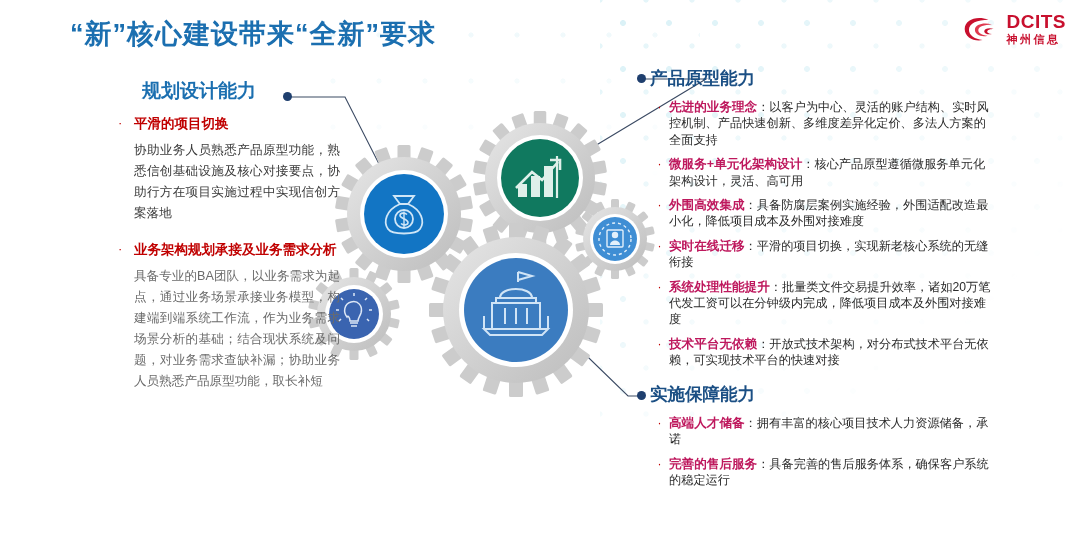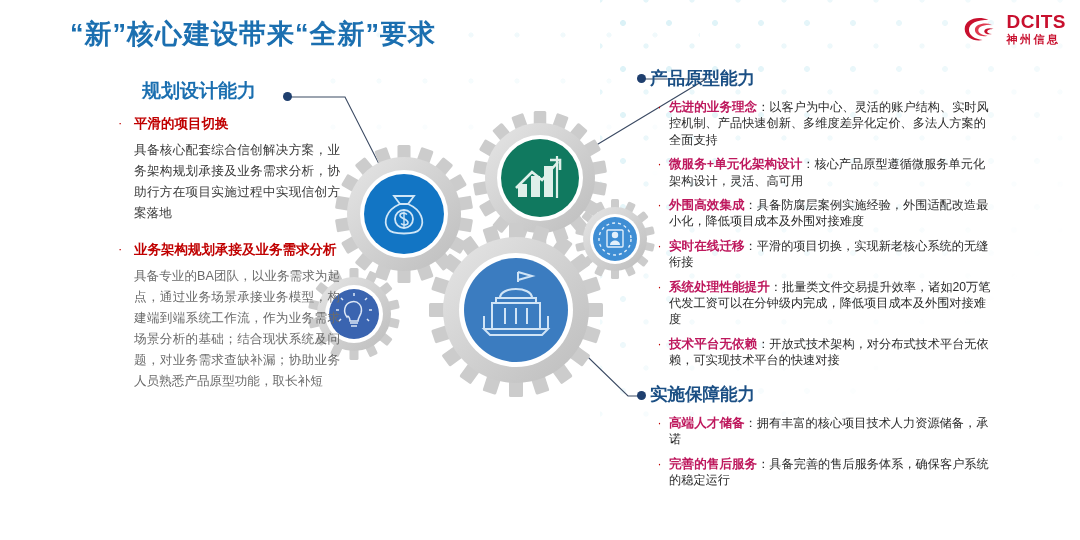--- a/index.html
+++ b/index.html
@@ -289,21 +289,21 @@
   <div class="node" style="left:637px;top:74px;"></div>
   <div class="node" style="left:637px;top:391px;"></div>
 
   <div class="col-left">
     <div class="sect-head">规划设计能力</div>
 
     <div class="bullet-row">
       <span class="bullet-dot">·</span>
       <span class="sub-head">平滑的项目切换</span>
     </div>
-    <div class="body-text">具备核心配套综合信创解决方案，业务架构规划承接及业务需求分析，协助行方在项目实施过程中实现信创方案落地</div>
+    <div class="body-text">协助业务人员熟悉产品原型功能，熟悉信创基础设施及核心对接要点，协助行方在项目实施过程中实现信创方案落地</div>
 
     <div class="bullet-row">
       <span class="bullet-dot">·</span>
       <span class="sub-head">业务架构规划承接及业务需求分析</span>
     </div>
     <div class="body-text faded">具备专业的BA团队，以业务需求为起点，通过业务场景承接业务模型，构建端到端系统工作流，作为业务需求场景分析的基础；结合现状系统及问题，对业务需求查缺补漏；协助业务人员熟悉产品原型功能，取长补短</div>
   </div>
 
   <div class="col-right">
     <div class="sect-head-r">产品原型能力</div>

